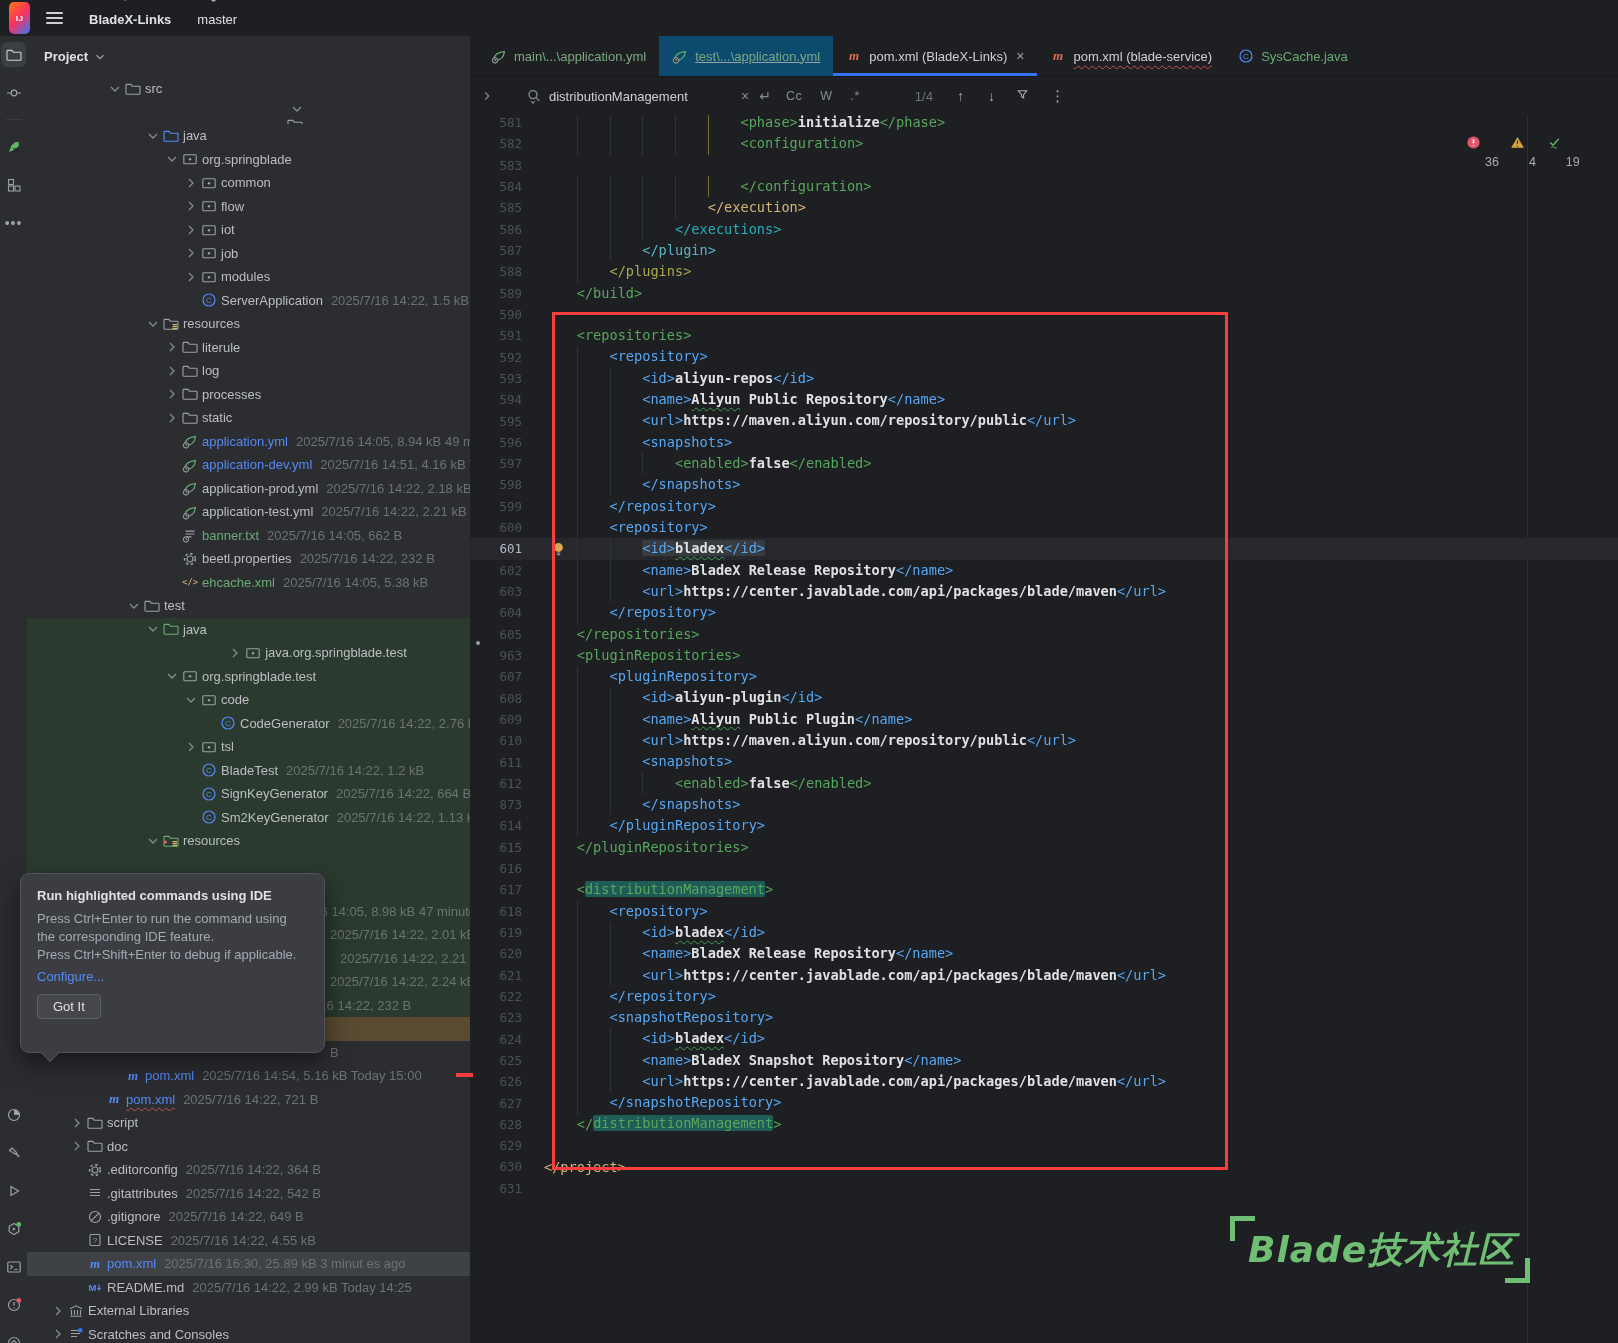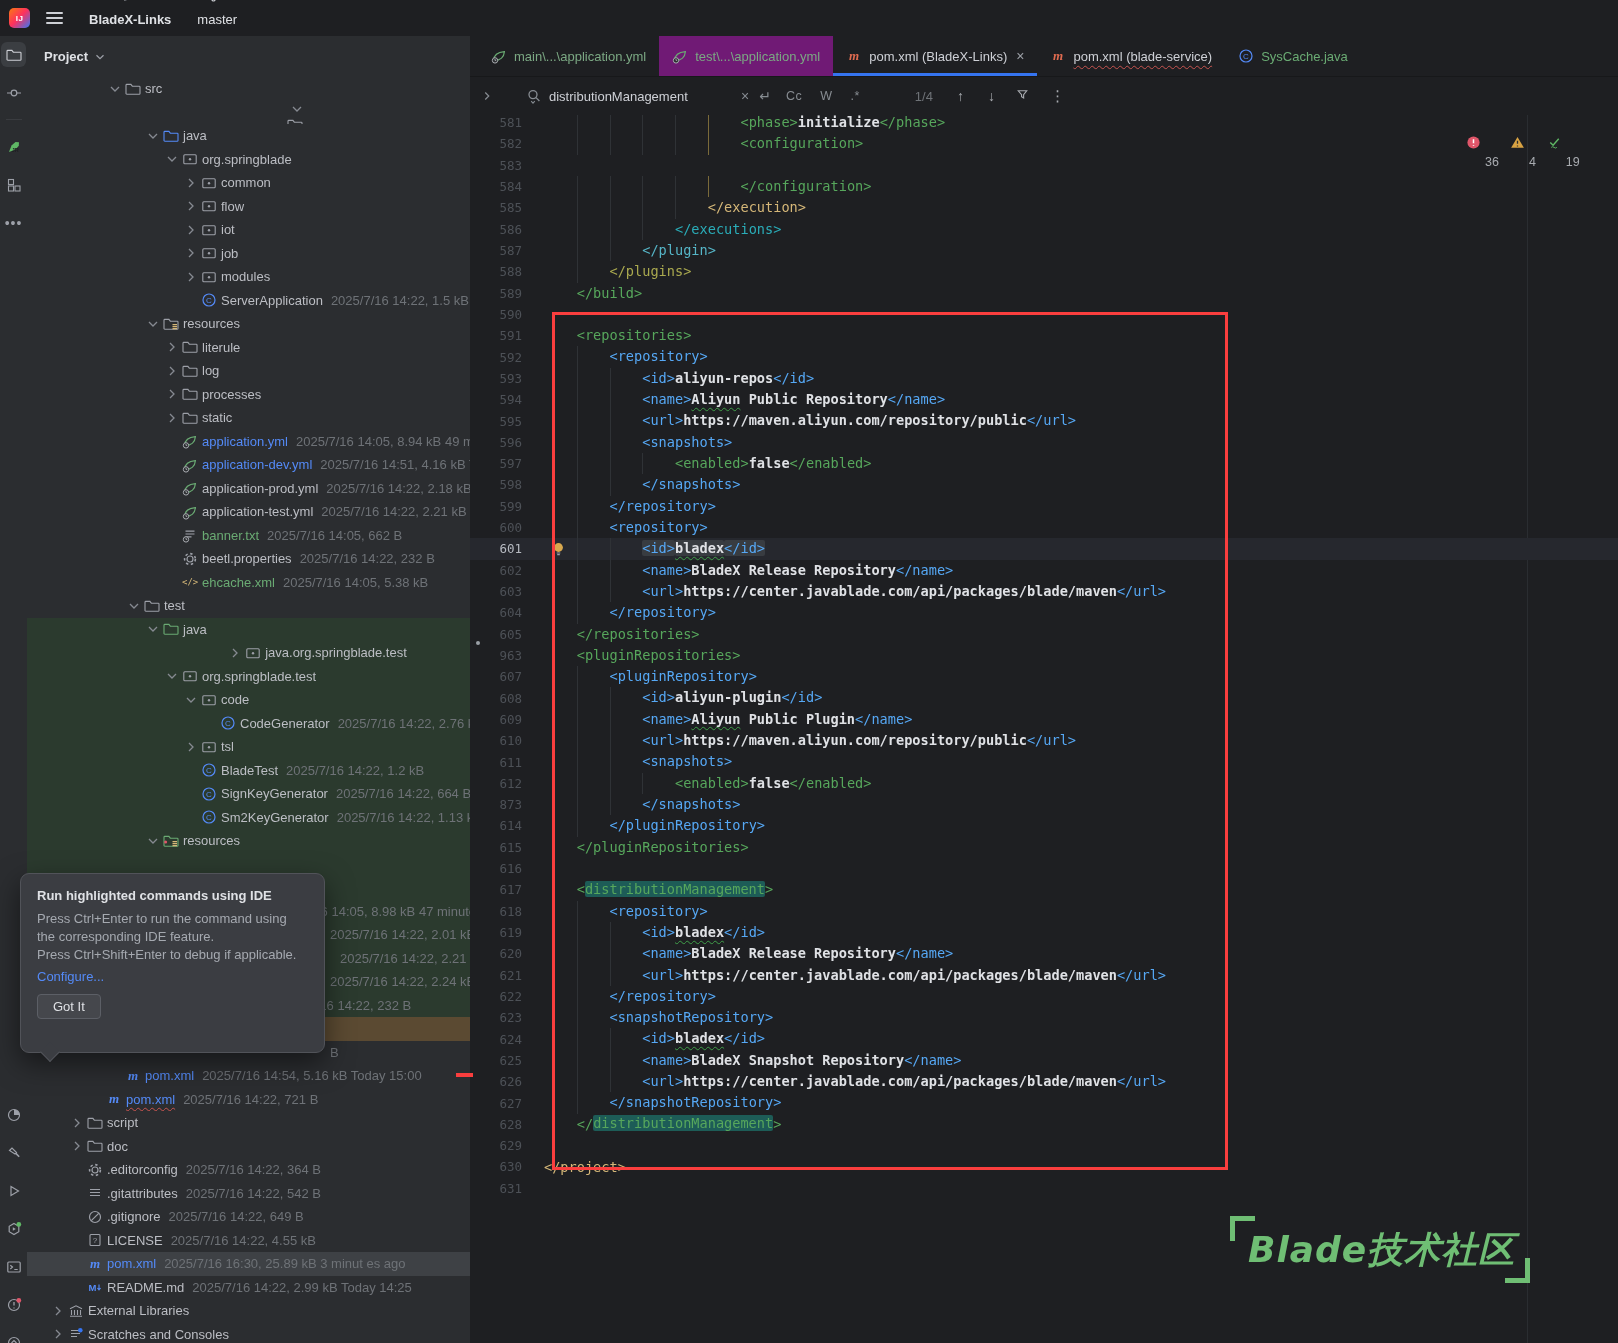--- a/index.html
+++ b/index.html
@@ -1,20 +1,20 @@
 <!DOCTYPE html>
 <html><head>
 <meta charset="utf-8">
 <style>
   html,body{margin:0;padding:0;background:#141517;}
   .screen{position:relative;width:1618px;height:1343px;background:#1e1f22;overflow:hidden;
     font-family:"Liberation Sans",sans-serif;color:#bcbec4;font-size:13px;-webkit-font-smoothing:antialiased;}
   
   .titlebar{position:absolute;left:0;top:0;width:1618px;height:36px;background:#1e1f22;display:flex;align-items:center;}
-  .ijlogo{width:21px;height:20px;margin-left:9px;border-radius:5px;background:linear-gradient(135deg,#f97a12 0%,#fe315d 48%,#3677f6 100%);
+  .ijlogo{width:21px;height:32px;margin-left:9px;border-radius:5px;background:linear-gradient(135deg,#f97a12 0%,#fe315d 48%,#3677f6 100%);
     display:flex;align-items:center;justify-content:center;font-size:8px;font-weight:bold;color:#fff;letter-spacing:.5px;}
   .hamburger{margin-left:16px;width:17px;display:flex;flex-direction:column;gap:3.5px;cursor:pointer;}
   .hamburger i{display:block;height:1.6px;background:#ced0d6;border-radius:1px;}
   .tb-widget{display:flex;align-items:center;gap:6px;margin-left:26px;color:#dfe1e5;font-size:13px;flex-direction:column;}
   .tb-widget .chev{margin-left:2px;}
   .dim-ic{opacity:.85}
   
   .activitybar{position:absolute;left:0;top:36px;width:27px;height:1307px;background:#2b2d30;border-right:1px solid #1e1f22;}
   .ab-top{position:absolute;top:6px;left:0;width:27px;display:flex;flex-direction:column;align-items:center;gap:13px;}
   .ab-bot{position:absolute;bottom:-12px;left:0;width:27px;display:flex;flex-direction:column;align-items:center;gap:13px;}
@@ -33,21 +33,21 @@
   .tico{width:20px;display:inline-flex;justify-content:flex-start;flex:none;}
   .tlabel{color:#bcbec4;}
   .tlabel.blue{color:#548af7;}
   .tlabel.green{color:#6aab73;}
   .tlabel.sq-red{text-decoration:underline wavy #c75450 1px;text-underline-offset:3px;}
   .tmeta{color:#6e7277;margin-left:8px;}
   
   .editor{position:absolute;left:470px;top:36px;width:1148px;height:1307px;background:#1e1f22;}
   .tabbar{height:40px;display:flex;align-items:stretch;padding-left:8px;border-bottom:1px solid #17181a;background:#1e1f22;}
   .tab{display:flex;align-items:center;gap:7px;padding:0 13px;font-size:13px;color:#9da1a8;position:relative;cursor:pointer;}
-  .tab.greenbg{background:#701a75;}
+  .tab.greenbg{background:#0c4a6e;text-decoration:underline;}
   .tab.active{color:#dfe1e5;box-shadow:inset 0 -3px 0 #3574f0;}
   .tab .tname.green-dim{color:#7ba883;}
   .tab .tname.green{color:#6aab73;}
   .tab .tname.white{color:#ced0d6;}
   .tab .tname.sqr{text-decoration:underline wavy #c75450 1px;text-underline-offset:4px;}
   .tab .close{color:#9da1a8;font-size:14px;margin-left:2px;}
   
   .findbar{height:38px;display:flex;align-items:center;background:#1e1f22;color:#878c92;}
   .fb-expand{width:34px;display:flex;justify-content:center;}
   .fb-query{color:#ced0d6;font-size:13px;width:188px;margin-left:6px;}

